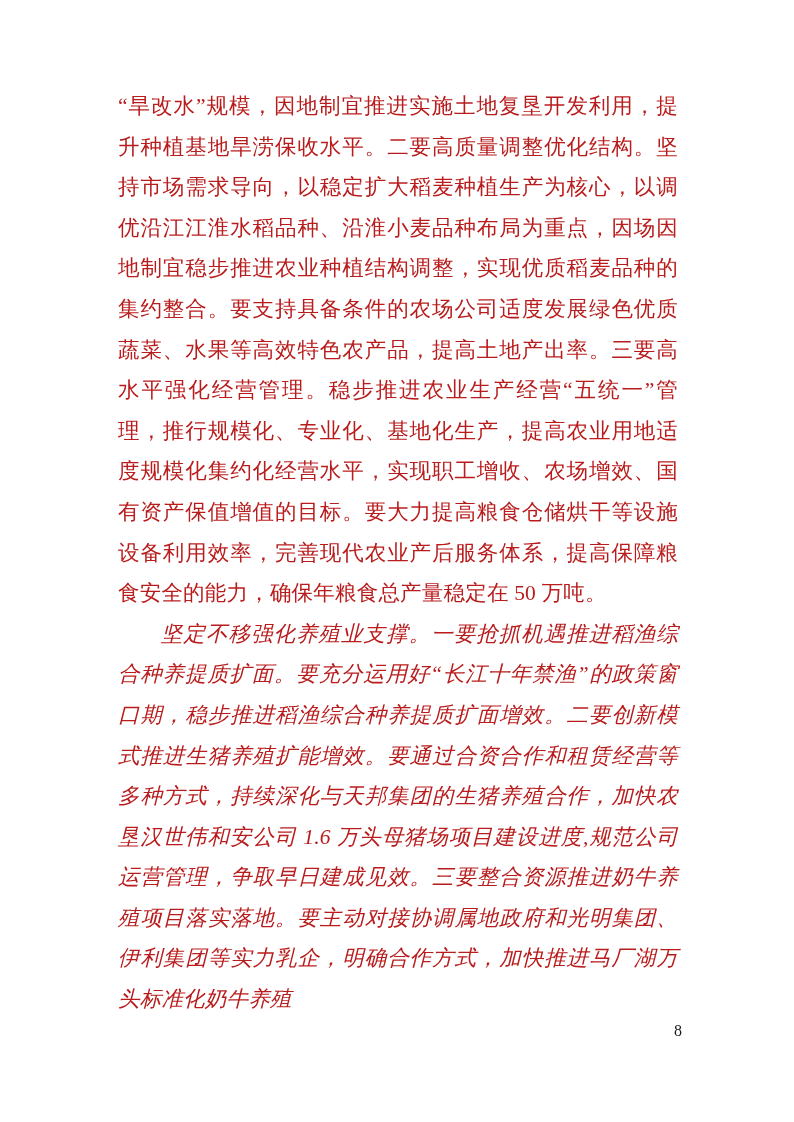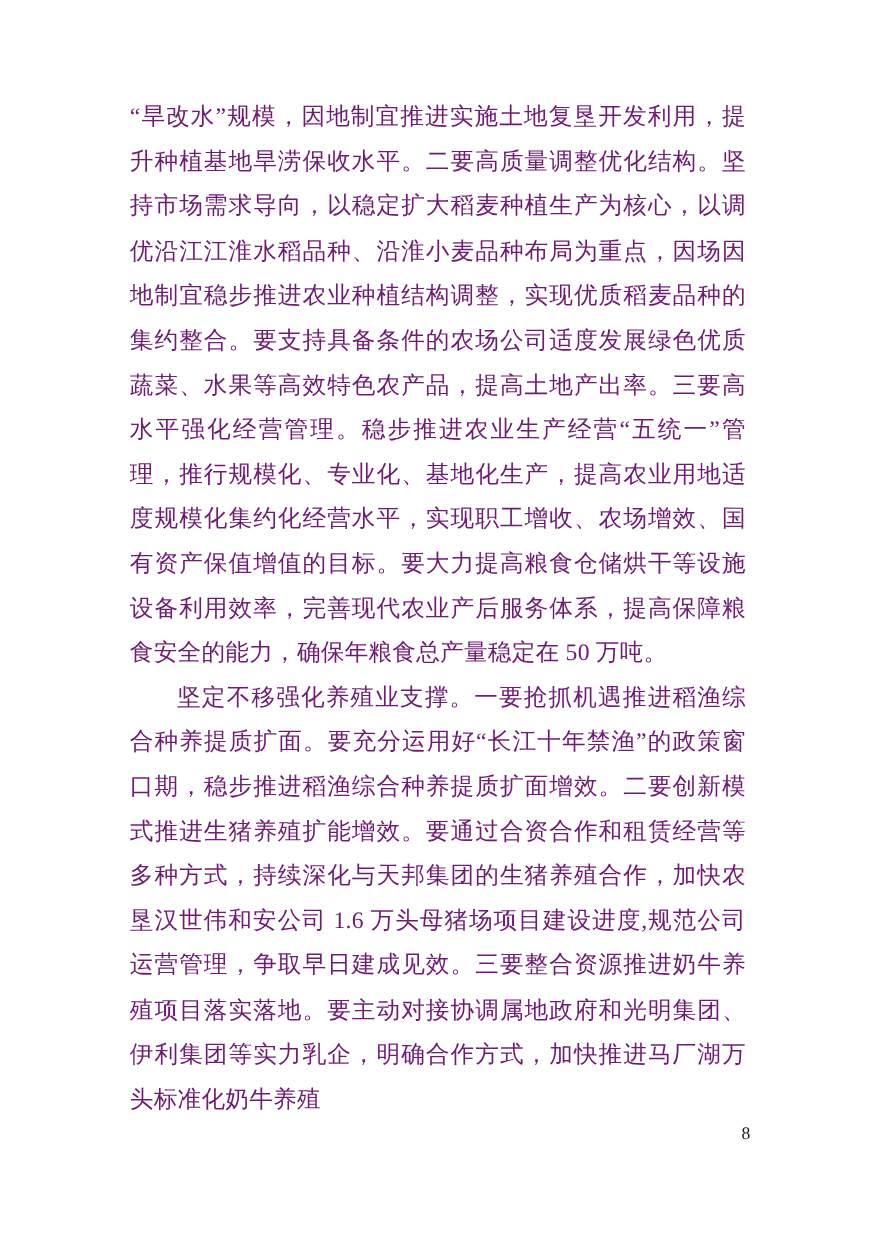--- a/index.html
+++ b/index.html
@@ -29,24 +29,25 @@
     top: 86px;
     width: 560px;
   }
   .para {
     font-size: 21.5px;
     line-height: 40.6px;
     text-align: justify;
     text-justify: inter-ideograph;
     letter-spacing: 0.2px;
     margin: 0;
-    color: #701a75;
+    color: #b91c1c;
   }
   .para.indent {
     text-indent: 2em;
+    font-style: italic;
   }
   .para + .para {
     margin-top: 0px;
   }
   .page-number {
     position: absolute;
     right: 112px;
     top: 1022px;
     font-size: 16px;
     font-family: "Liberation Serif", "DejaVu Serif", serif;

